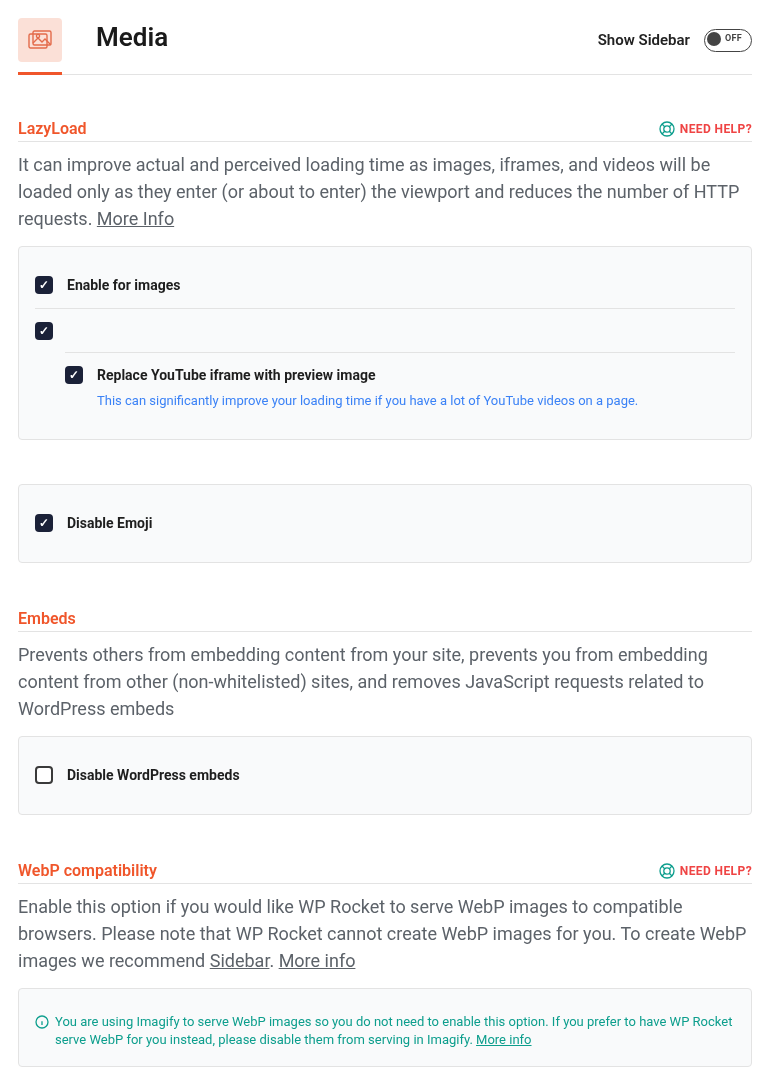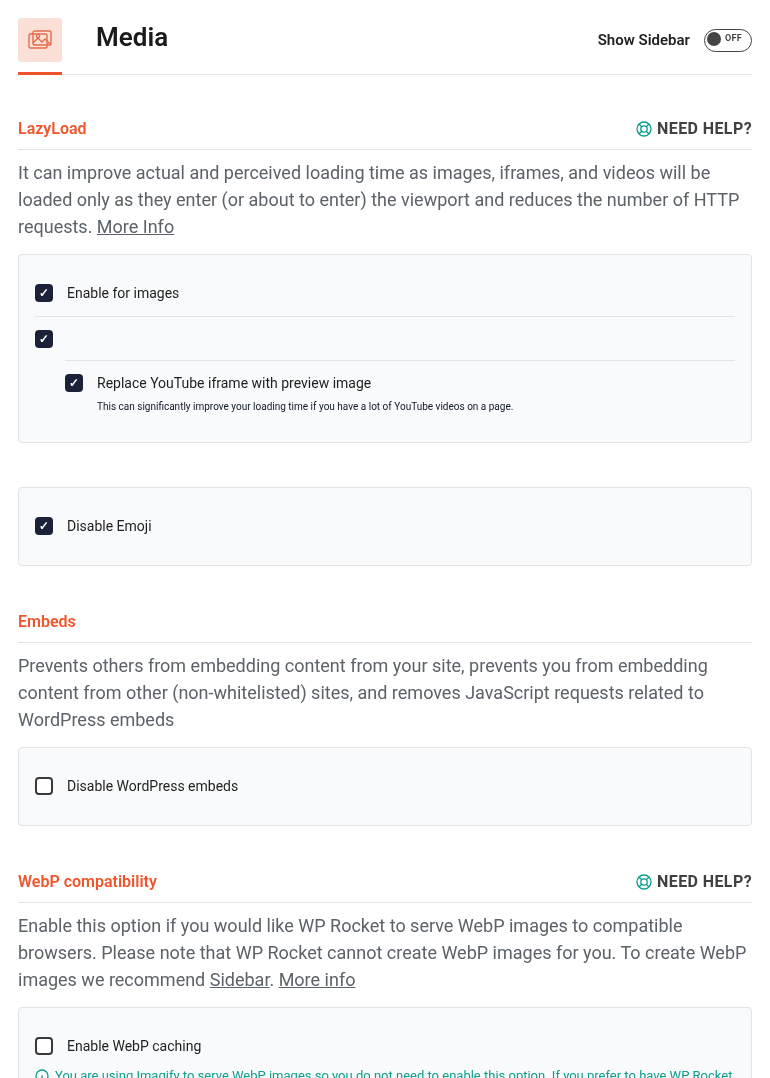--- a/index.html
+++ b/index.html
@@ -9,37 +9,37 @@
 .icon-badge{width:44px;height:44px;background:#fbe0d7;border-radius:4px;display:flex;align-items:center;justify-content:center}
 .page-title{font-size:26px;font-weight:600;color:#1a1a1a}
 .header-right{display:flex;align-items:center;gap:14px}
 .sidebar-label{font-size:15px;font-weight:600;color:#222}
 .toggle{border:1px solid #444;border-radius:14px;height:23px;width:48px;display:flex;align-items:flex-start;padding:2px;gap:4px;cursor:pointer}
 .toggle-knob{width:14px;height:14px;background:#444;border-radius:50%}
 .toggle-text{font-size:9px;font-weight:700;color:#444;letter-spacing:0.3px}
 .tab-indicator{height:1px;background:#e3e3e3;position:relative;margin-bottom:42px}
 .tab-indicator::before{content:"";position:absolute;left:0;top:-2px;width:44px;height:3px;background:#f0562b}
 .section{margin-bottom:44px}
-.sec-head{display:flex;justify-content:space-between;border-bottom:1px solid #e3e3e3;padding-bottom:8px;margin-bottom:9px}
+.sec-head{display:flex;justify-content:space-between;border-bottom:1px solid #e3e3e3;margin-bottom:9px}
 .sec-title{color:#f0562b;font-size:16px;font-weight:600}
-.need-help{display:flex;align-items:center;gap:5px;color:#404040;font-size:16px;font-weight:700;letter-spacing:0.4px;cursor:pointer}
+.need-help{display:flex;align-items:center;gap:5px;color:#ef4444;font-size:12px;font-weight:700;letter-spacing:0.4px;cursor:pointer}
 .sec-desc{color:#5c6269;font-size:18px;margin-bottom:14px}
 .more-link{color:#5c6269;text-decoration:underline;cursor:pointer}
 .card{border:1px solid #e3e3e3;border-radius:4px;background:#f9fafb;padding:16px 16px}
 .opt{display:flex;align-items:flex-start;gap:14px;padding:12px 0}
 .opt+.opt{border-top:1px solid #e3e3e3}
 .opt.nested{margin-left:30px;border-top:1px solid #e3e3e3}
 .opt.nb{border-top:none}
 .checkbox{width:18px;height:18px;border-radius:4px;flex:0 0 18px;display:flex;align-items:center;justify-content:center;cursor:pointer;margin-top:1px}
 .checkbox.checked{background:#1b2138}
 .checkbox.unchecked{background:#fff;border:2px solid #3a3a3a}
 .check-mark{color:#fff;font-size:12px;font-weight:700}
 .opt-body{flex:1}
-.opt-label{color:#1e1e1e;font-size:14px;font-weight:400}
-.opt-sub{color:#0f172a;font-size:10px;margin-top:5px}
+.opt-label{color:#1e1e1e;font-size:14px;font-weight:700}
+.opt-sub{color:#3b82f6;font-size:13px;margin-top:5px}
 .info-note{color:#0d9e8d;font-size:13px;margin-top:8px;display:flex;align-items:flex-start;gap:6px;line-height:1.45}
 .info-note a{color:#0d9e8d;text-decoration:underline}
 .emoji-pic{font-size:16px;margin-left:2px}
 svg{display:block}
 </style>
 </head>
 <body>
 
 <div class="header">
   <div class="header-left">
@@ -138,26 +138,20 @@
       <svg width="16" height="16" viewBox="0 0 16 16" fill="none" stroke="#0d9e8d" stroke-width="1.3">
           <circle cx="8" cy="8" r="7"></circle>
           <circle cx="8" cy="8" r="3.2"></circle>
           <path d="M3 3 L5.7 5.7 M13 3 L10.3 5.7 M3 13 L5.7 10.3 M13 13 L10.3 10.3"></path>
         </svg>
       <span>NEED HELP?</span>
     </div>
   </div>
   <p class="sec-desc"><span>Enable this option if you would like WP Rocket to serve WebP images to compatible browsers. Please note that WP Rocket cannot create WebP images for you. To create WebP images we recommend </span><span class="more-link">Sidebar</span>. <span class="more-link">More info</span></p>
   <div class="card">
-    <div class="opt nb" style="padding-bottom:2px">
-      <div class="checkbox unchecked"></div>
-      <div class="opt-body">
-          <div class="opt-label">Enable WebP caching</div>
-        </div>
-    </div>
     <div class="info-note">
       <svg width="14" height="14" viewBox="0 0 14 14" fill="none" stroke="#0d9e8d" stroke-width="1.3" style="flex:0 0 14px;margin-top:2px">
           <circle cx="7" cy="7" r="6"></circle>
           <line x1="7" y1="4" x2="7" y2="4.1"></line>
           <line x1="7" y1="6.2" x2="7" y2="10"></line>
         </svg>
       <span><span>You are using Imagify to serve WebP images so you do not need to enable this option. If you prefer to have WP Rocket serve WebP for you instead, please disable them from serving in Imagify. </span><a>More info</a></span>
     </div>
   </div>
 </div>

